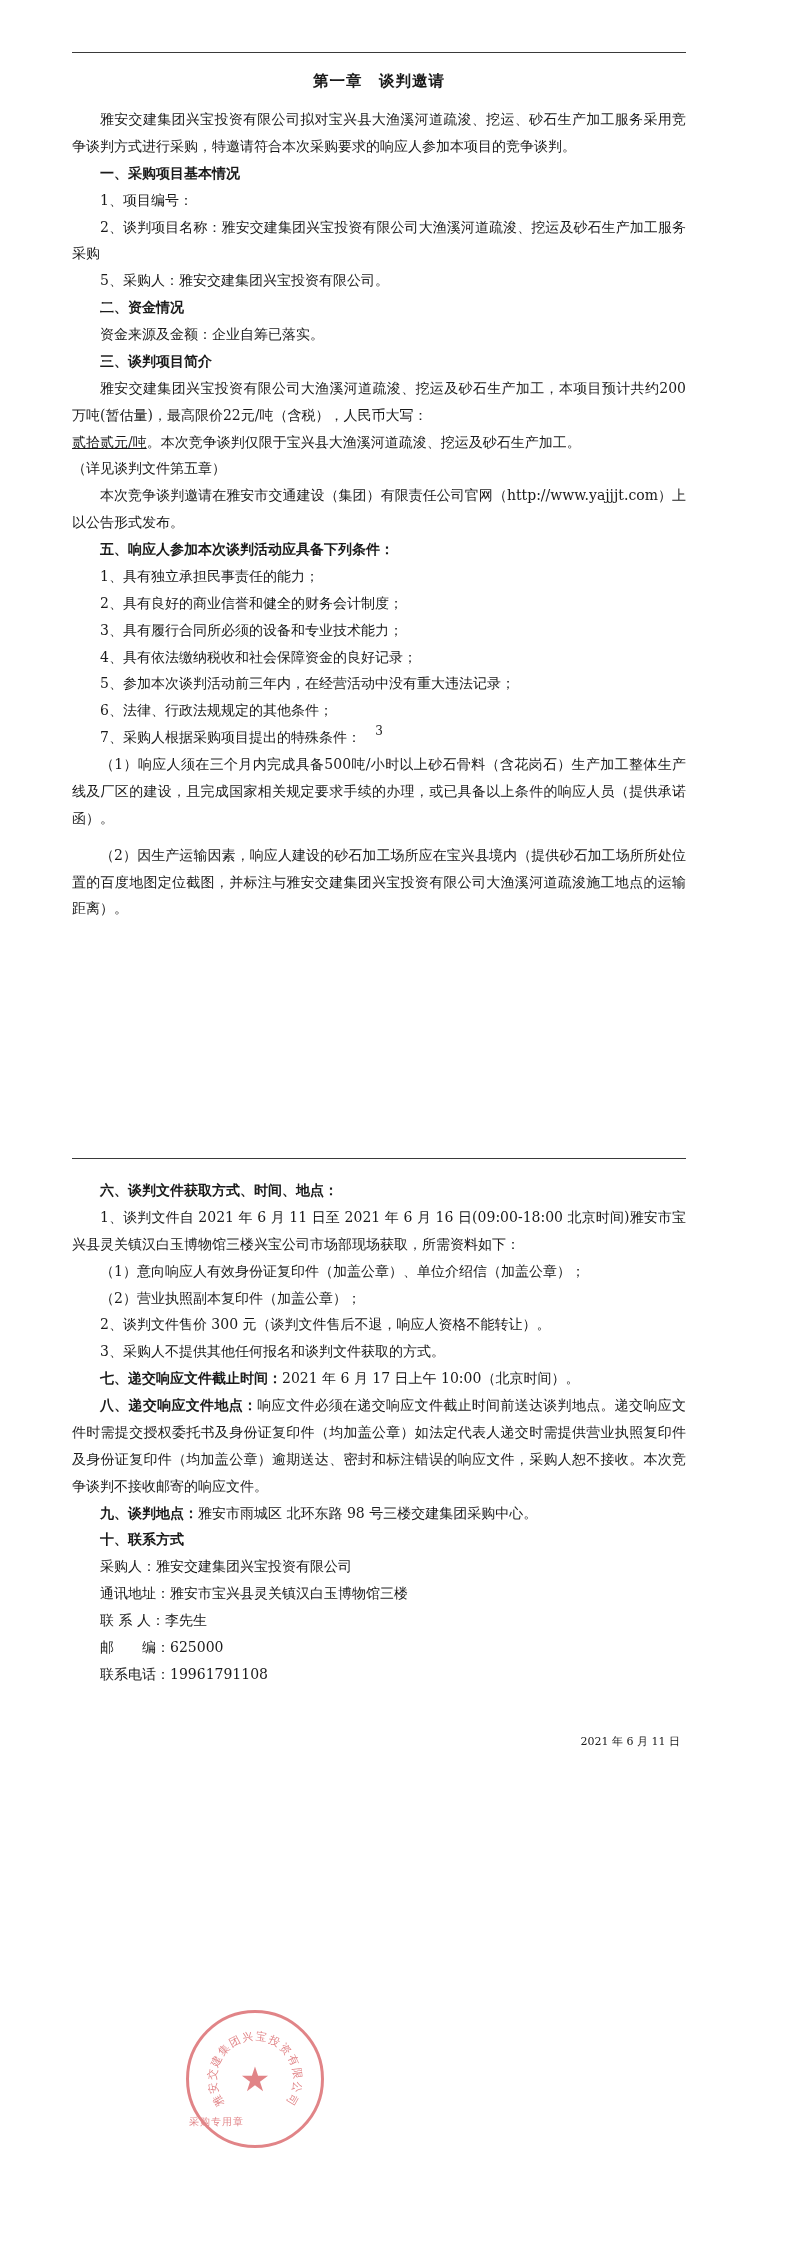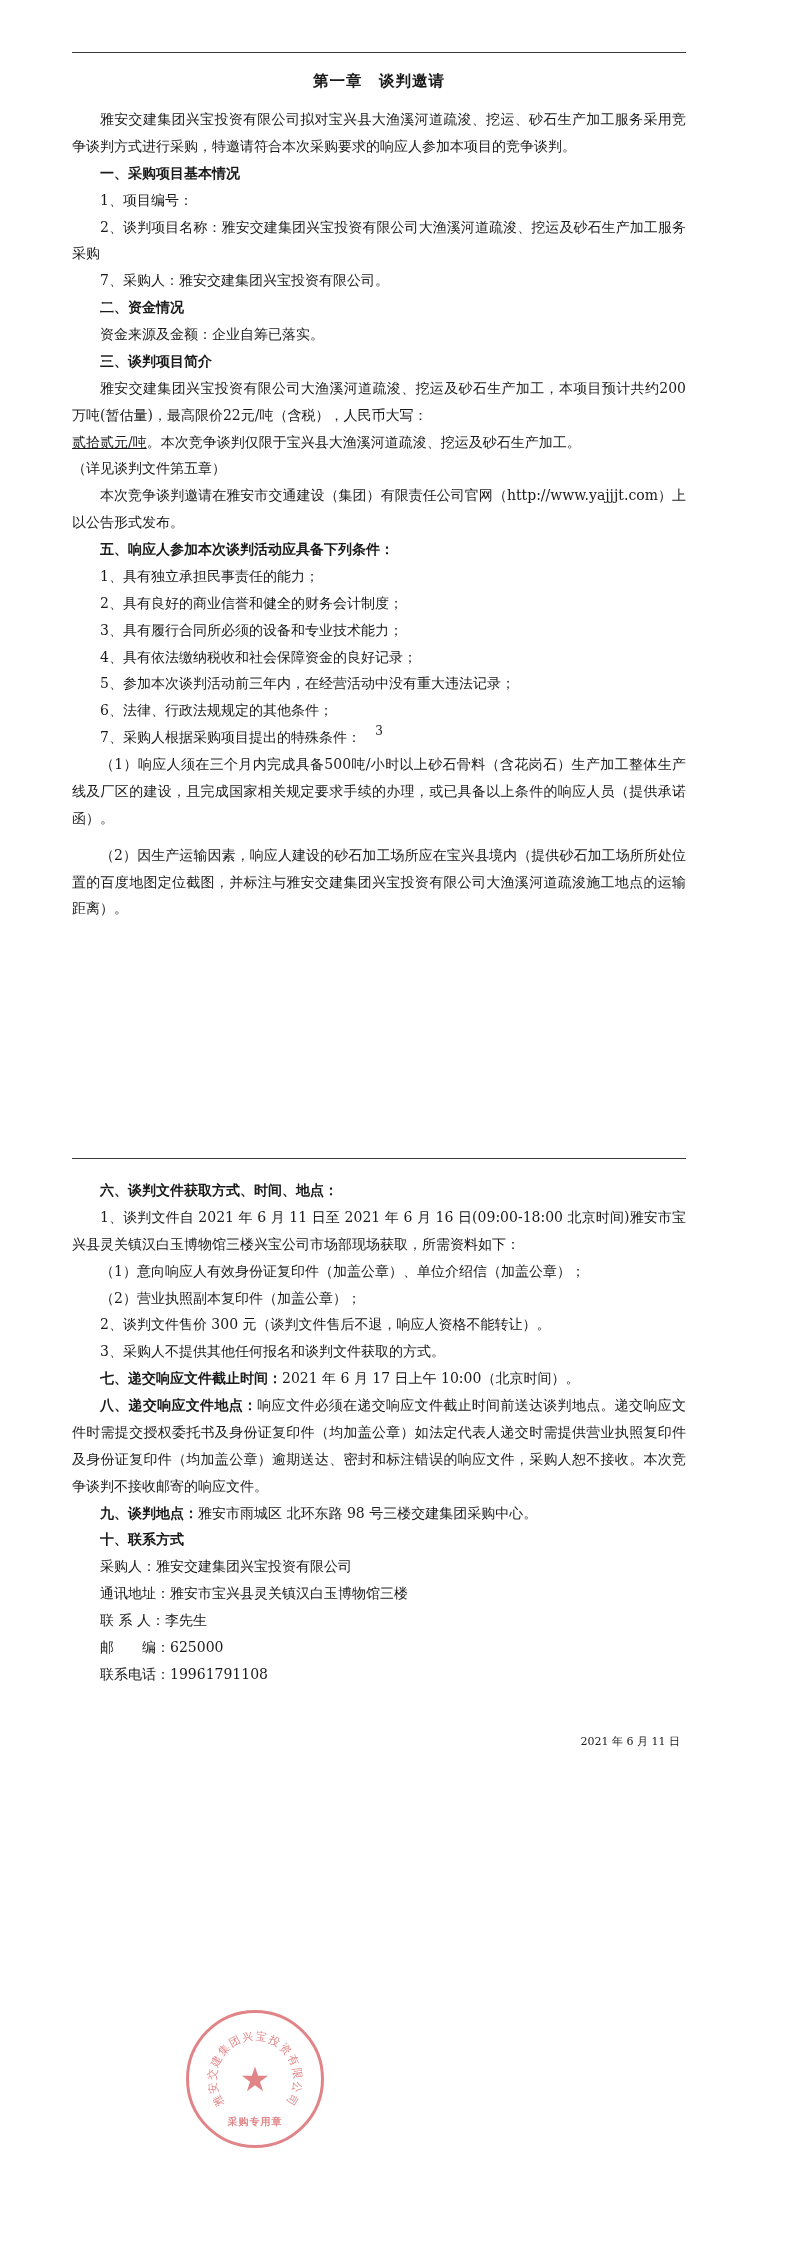--- a/index.html
+++ b/index.html
@@ -111,42 +111,41 @@
     left: 50%;
     top: 50%;
     transform-origin: 0 0;
     white-space: nowrap;
   }
   .seal .seal-bottom {
     position: absolute;
     left: 0;
     bottom: 16px;
     width: 100%;
-    text-align: center;
+    text-align: left;
     color: #cf3a3f;
     font-size: 10px;
     letter-spacing: 1px;
-    font-weight: bold;
   }
   .spacer-small { height: 10px; }
 </style>
 </head>
 <body>
 
 <div class="page page-1">
   <hr class="rule">
 
   <h1 class="chapter-title">第一章　谈判邀请</h1>
 
   <p class="indent">雅安交建集团兴宝投资有限公司拟对宝兴县大渔溪河道疏浚、挖运、砂石生产加工服务采用竞争谈判方式进行采购，特邀请符合本次采购要求的响应人参加本项目的竞争谈判。</p>
 
   <p class="heading">一、采购项目基本情况</p>
   <p class="indent">1、项目编号：</p>
   <p class="indent">2、谈判项目名称：雅安交建集团兴宝投资有限公司大渔溪河道疏浚、挖运及砂石生产加工服务采购</p>
-  <p class="indent">7、采购人：雅安交建集团兴宝投资有限公司。</p>
+  <p class="indent">5、采购人：雅安交建集团兴宝投资有限公司。</p>
 
   <p class="heading">二、资金情况</p>
   <p class="indent">资金来源及金额：企业自筹已落实。</p>
 
   <p class="heading">三、谈判项目简介</p>
   <p class="indent">雅安交建集团兴宝投资有限公司大渔溪河道疏浚、挖运及砂石生产加工，本项目预计共约200万吨(暂估量)，最高限价22元/吨（含税），人民币大写：</p>
   <p><span class="underline">贰拾贰元/吨</span><span>。本次竞争谈判仅限于宝兴县大渔溪河道疏浚、挖运及砂石生产加工。</span></p>
   <p>（详见谈判文件第五章）</p>
 
   <p class="indent">本次竞争谈判邀请在雅安市交通建设（集团）有限责任公司官网（http://www.yajjjt.com）上以公告形式发布。</p>

